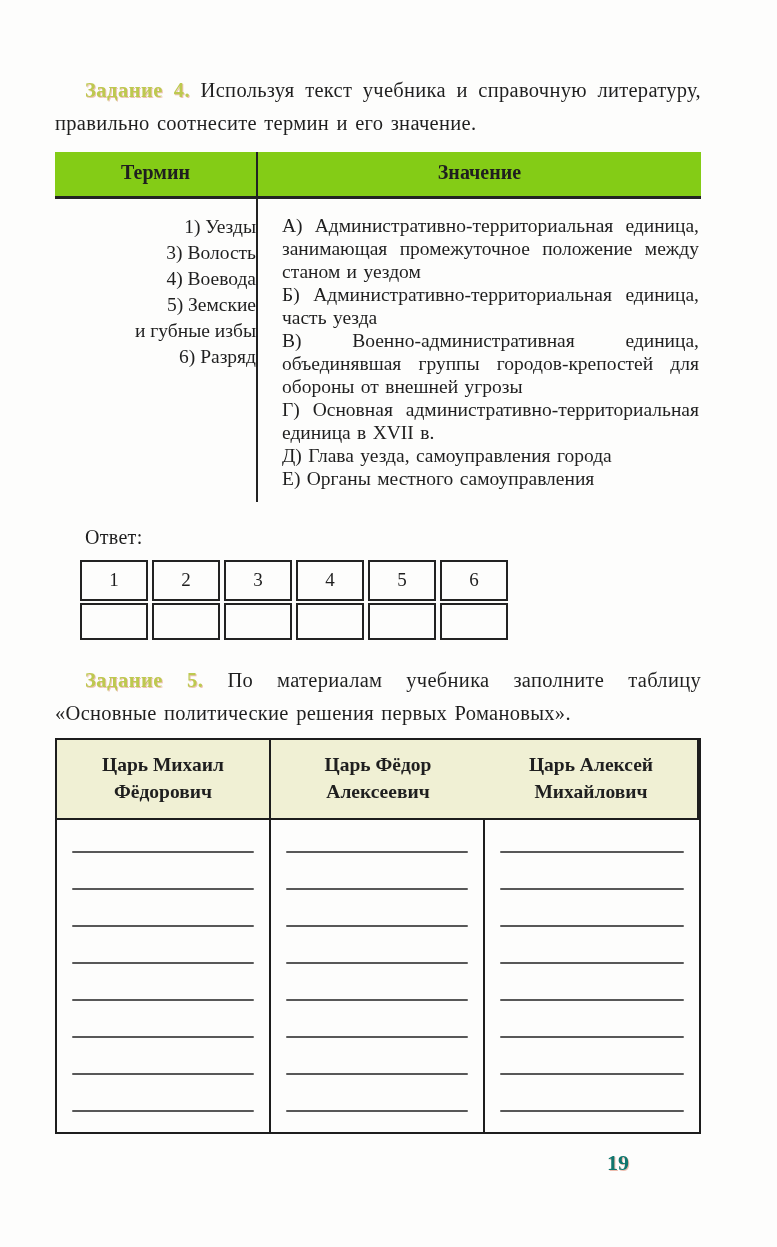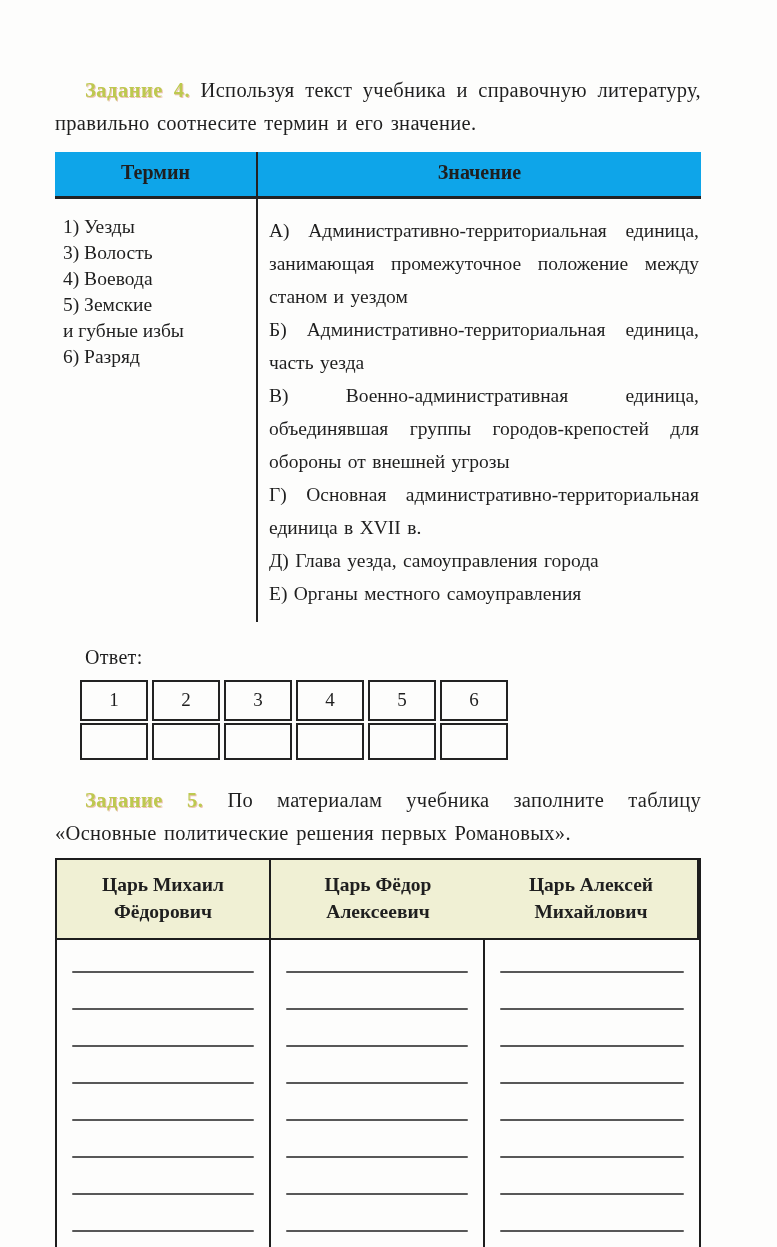--- a/index.html
+++ b/index.html
@@ -31,33 +31,33 @@
     text-shadow:1px 1px 0 #edc3b6;
     letter-spacing:.5px;
   }
   
   .match-table{
     margin-top:12px;
     display:grid;
     grid-template-columns:203px 1fr;
   }
   .mt-head{
-    background:#0ea5e9;
+    background:#84cc16;
     font-weight:bold;
     font-size:20px;
     text-align:center;
     padding:9px 0 12px;
     border-bottom:3px solid #222;
   }
   .mt-left{border-right:2.5px solid #222;}
   .mt-body{padding-top:15px;padding-bottom:12px;font-size:19.5px;line-height:26px;}
-  .mt-body.mt-left{padding-left:8px;}
+  .mt-body.mt-left{padding-left:8px;text-align:right;}
   .mt-body.mt-right{
-    padding-left:11px;padding-right:2px;
-    text-align:justify;line-height:33px;
+    padding-left:24px;padding-right:2px;
+    text-align:justify;line-height:23px;
     word-spacing:1.5px;
   }
   .term-line{white-space:nowrap;}
   
   .answer-label{margin:24px 0 0 30px;font-size:20px;letter-spacing:.3px;}
   .answer-table{
     border-collapse:separate;
     border-spacing:4px 2px;
     margin:9px 0 0 21px;
   }

